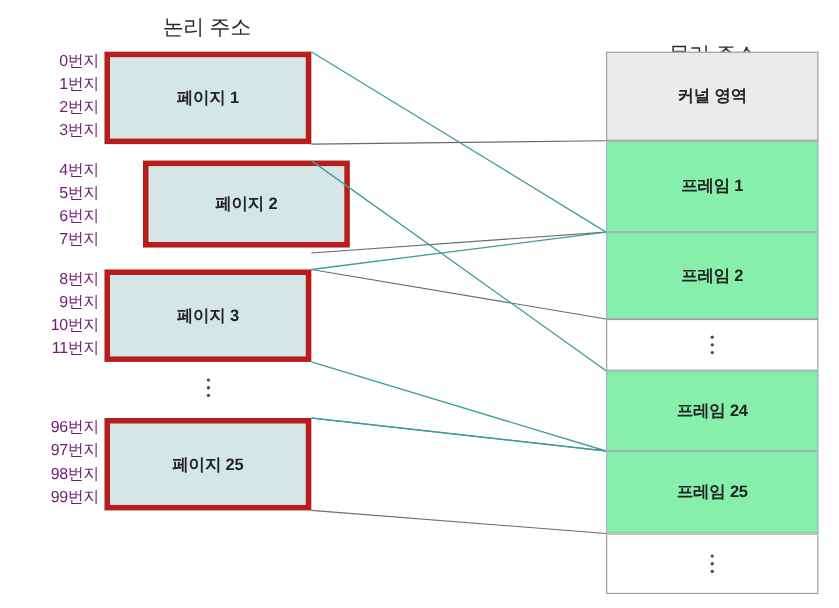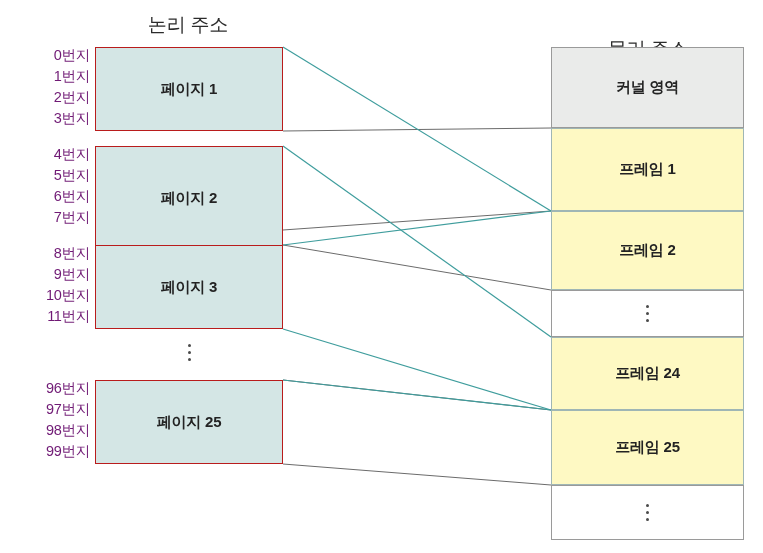--- a/index.html
+++ b/index.html
@@ -44,21 +44,21 @@
     position: absolute;
     left: 0; top: 0;
     width: 90px; height: 553px;
   }
 
   .page-box {
     position: absolute;
     left: 95px;
     width: 188px;
     background: #d4e6e5;
-    border: 1px solid #b91c1c;
+    border: 5px solid #b91c1c;
     box-sizing: border-box;
     display: flex;
     align-items: center;
     justify-content: center;
     font-size: 15px;
     font-weight: 700;
     color: #232323;
     letter-spacing: -0.2px;
   }
 
@@ -69,21 +69,21 @@
     box-sizing: border-box;
     border: 1px solid #701a75;
     display: flex;
     align-items: center;
     justify-content: center;
     font-size: 15px;
     font-weight: 700;
     color: #232323;
     letter-spacing: -0.2px;
   }
-  .frame-box.fill-teal { background: #fef9c3; border-color: #9fb6b5; }
+  .frame-box.fill-teal { background: #86efac; border-color: #9fb6b5; }
   .frame-box.fill-gray { background: #eaebea; border-color: #9a9a9a; }
   .frame-box.fill-white { background: #ffffff; border-color: #9a9a9a; }
 
   .ellipsis-v {
     position: absolute;
     display: flex;
     flex-direction: column;
     align-items: center;
     justify-content: center;
     gap: 4px;
@@ -126,21 +126,21 @@
       <div class="addr-label" style="top: 286px;">10번지</div>
       <div class="addr-label" style="top: 307px;">11번지</div>
       <div class="addr-label" style="top: 379px;">96번지</div>
       <div class="addr-label" style="top: 400px;">97번지</div>
       <div class="addr-label" style="top: 421px;">98번지</div>
       <div class="addr-label" style="top: 442px;">99번지</div>
     </div>
 
   <div id="pages-layer">
       <div class="page-box" style="top: 47px; height: 84px;">페이지 1</div>
-      <div class="page-box" style="top: 146px; height: 104px;">페이지 2</div>
+      <div class="page-box" style="top: 146px; height: 79px; margin-left: 35px;">페이지 2</div>
       <div class="page-box" style="top: 245px; height: 84px;">페이지 3</div>
       <div class="page-box" style="top: 380px; height: 84px;">페이지 25</div>
       <div class="ellipsis-v" style="left: 181px; top: 338px; width: 16px; height: 28px;">
         <i></i>
         <i></i>
         <i></i>
       </div>
     </div>
 
   <div id="frames-layer">

